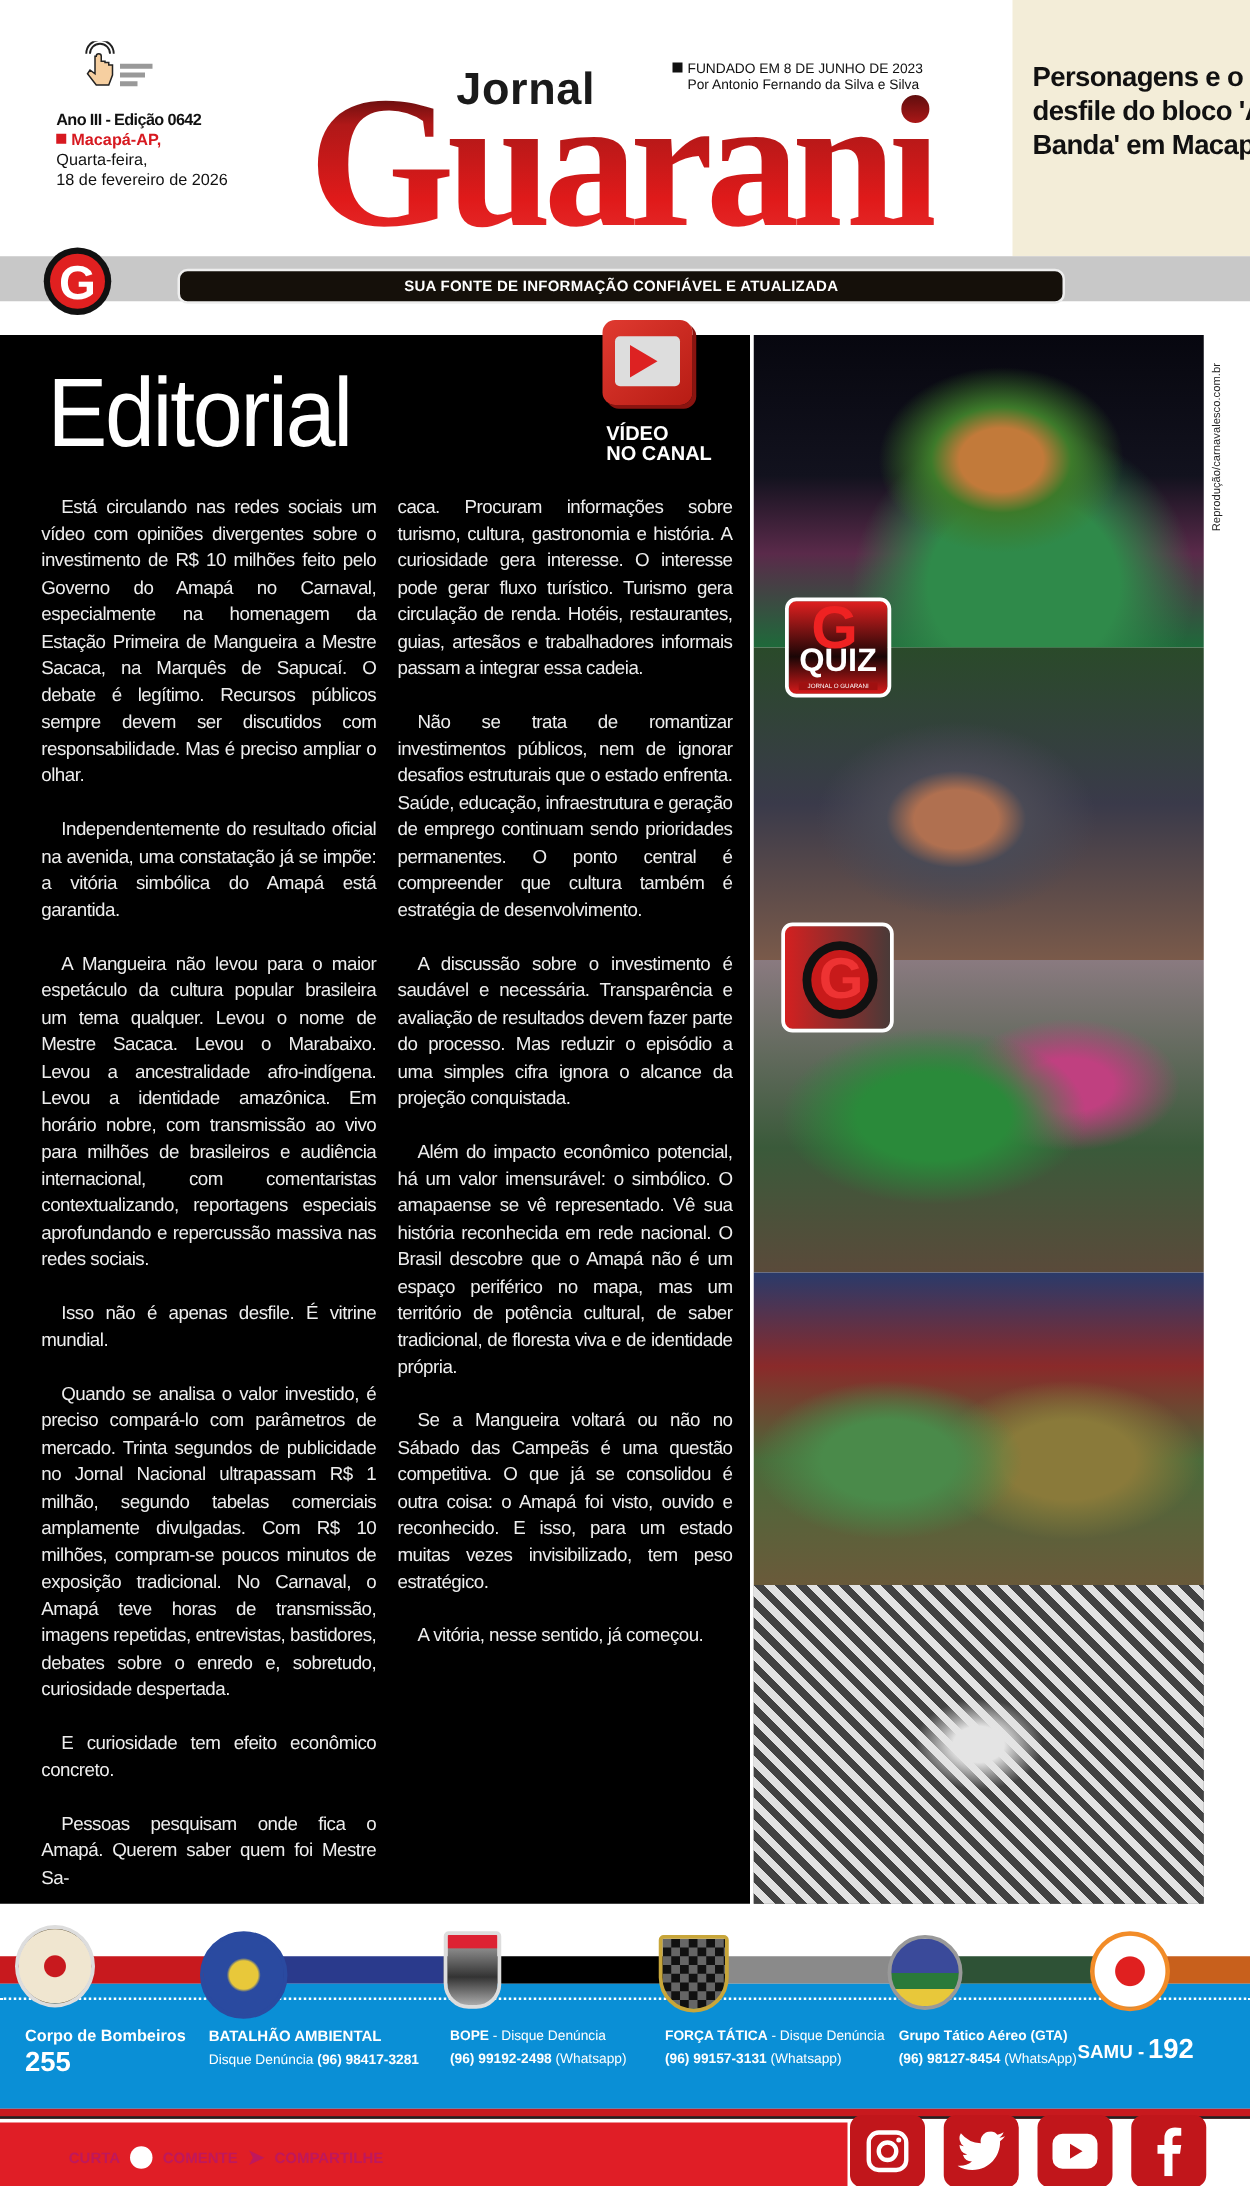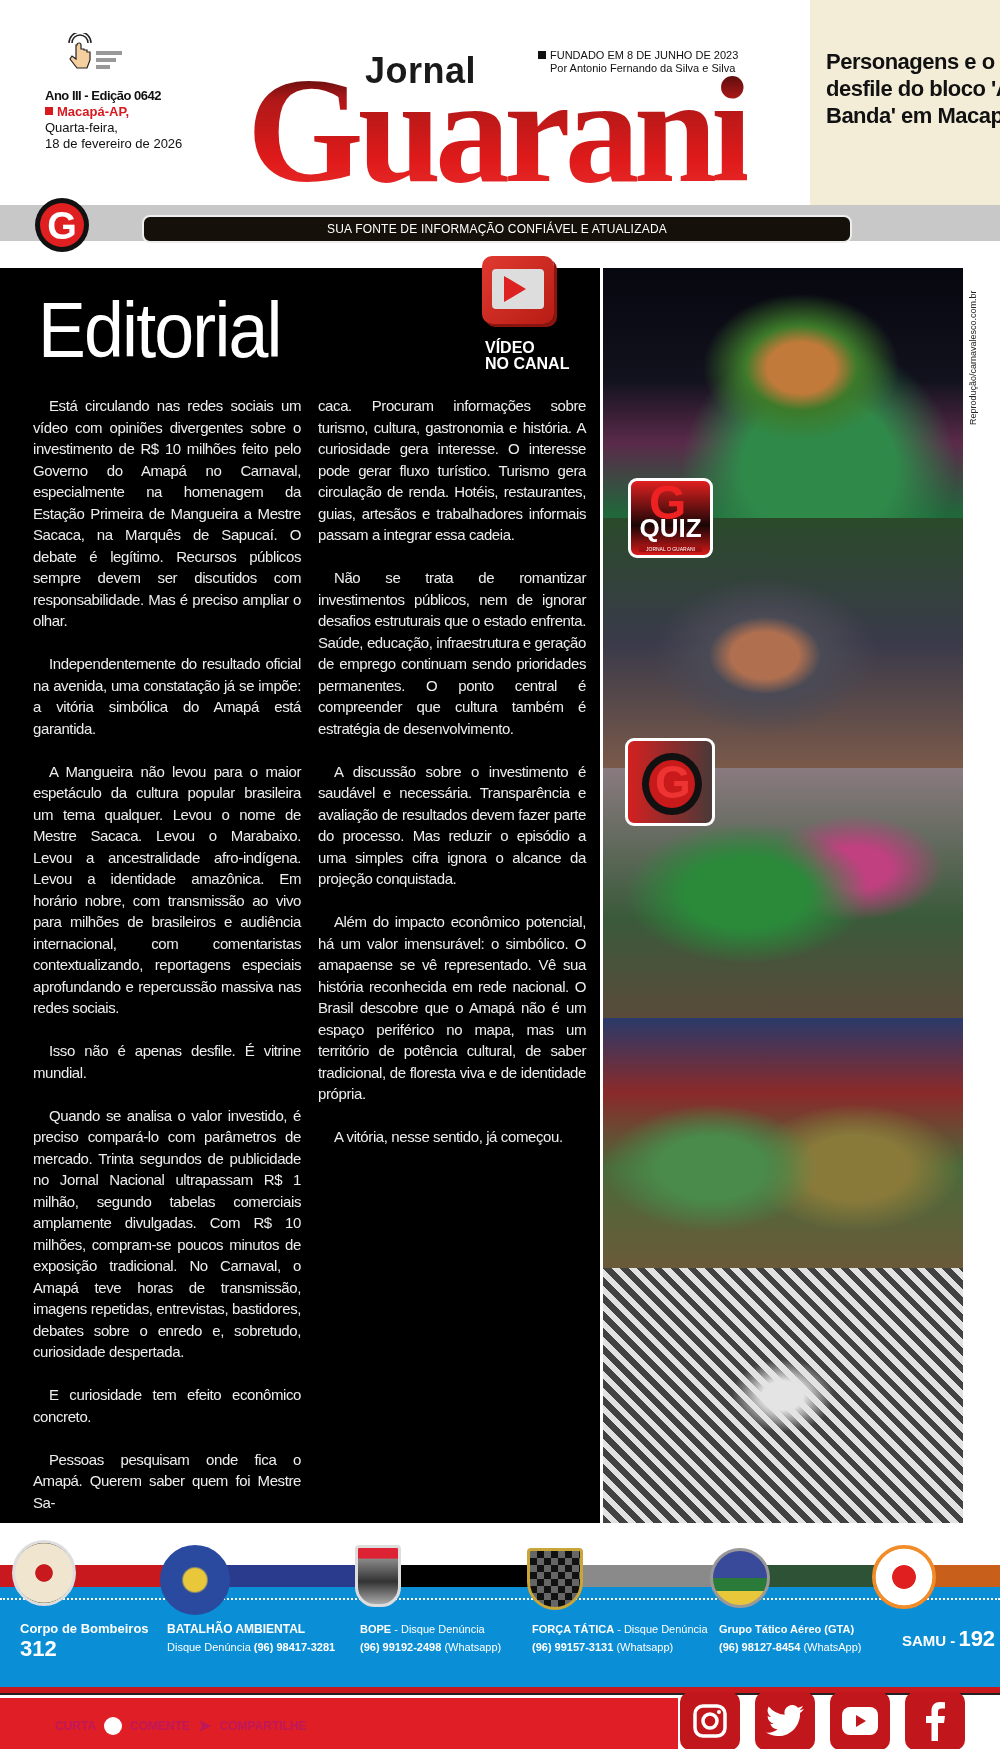--- a/index.html
+++ b/index.html
@@ -14,21 +14,21 @@
 .logo{left:225px;top:45px;width:560px;height:140px}
 .logo .jornal{position:absolute;left:140px;top:5px;font-size:36px;font-weight:bold;color:#1a1a1a;letter-spacing:0.5px}
 .logo .gtext{position:absolute;left:22px;top:10px;font-size:150px;font-weight:900;line-height:1;color:transparent;background:linear-gradient(180deg,#1a0505 0%,#b01818 30%,#e01a1a 70%,#e83030 100%);-webkit-background-clip:text;background-clip:text;letter-spacing:-6px;font-family:Liberation Serif, serif}
 .founded{left:538px;top:49px;font-size:11px;color:#111;line-height:13px}
 .founded .sq{display:inline-block;width:8px;height:8px;background:#111;margin-right:4px}
 .founded .by{padding-left:12px}
 .headline-box{left:810px;top:0;width:224px;height:205px;background:#f3edd8}
 .headline-box .t{position:absolute;left:16px;top:48px;font-size:22px;font-weight:bold;line-height:27px;color:#111;letter-spacing:-0.5px}
 .greybar{left:0;top:205px;width:1000px;height:36px;background:#c8c8c8}
 .glogo{left:32px;top:195px;width:60px;height:60px}
-.slogan{left:142px;top:215px;width:710px;height:28px;background:#15100a;border-radius:8px;border:2px solid #eee;color:#fff;font-size:12px;font-weight:normal;text-align:center;line-height:24px;letter-spacing:0.2px}
+.slogan{left:142px;top:215px;width:710px;height:28px;background:#15100a;border-radius:8px;border:2px solid #eee;color:#fff;font-size:12px;font-weight:bold;text-align:center;line-height:24px;letter-spacing:0.2px}
 
 .black{left:0;top:268px;width:600px;height:1255px;background:#000}
 .ed-title{left:38px;top:285px;font-size:78px;color:#fff;font-family:"Liberation Sans",sans-serif;letter-spacing:-2px;transform:scaleX(0.92);transform-origin:left}
 .yt{left:482px;top:256px;width:72px;height:68px;border-radius:10px;background:linear-gradient(135deg,#e03a30,#b71c14);box-shadow:3px 3px 0 #8a1410}
 .yt .scr{position:absolute;left:10px;top:13px;width:52px;height:40px;background:#ddd;border-radius:4px}
 .yt .play{position:absolute;left:22px;top:20px;width:0;height:0;border-left:22px solid #d22;border-top:13px solid transparent;border-bottom:13px solid transparent}
 .video-label{left:485px;top:340px;color:#fff;font-size:16px;font-weight:bold;line-height:16px}
 .col{top:395px;width:268px;color:#eee;font-size:15px;line-height:21.5px;text-align:justify;font-family:"Liberation Sans",sans-serif;letter-spacing:-0.4px}
 .col p{text-indent:16px;margin-bottom:21.5px}
 .col p.cont{text-indent:0}
@@ -129,20 +129,21 @@
   <p>Isso não é apenas desfile. É vitrine mundial.</p>
   <p>Quando se analisa o valor investido, é preciso compará-lo com parâmetros de mercado. Trinta segundos de publicidade no Jornal Nacional ultrapassam R$ 1 milhão, segundo tabelas comerciais amplamente divulgadas. Com R$ 10 milhões, compram-se poucos minutos de exposição tradicional. No Carnaval, o Amapá teve horas de transmissão, imagens repetidas, entrevistas, bastidores, debates sobre o enredo e, sobretudo, curiosidade despertada.</p>
   <p>E curiosidade tem efeito econômico concreto.</p>
   <p>Pessoas pesquisam onde fica o Amapá. Querem saber quem foi Mestre Sa-</p>
 </div>
 <div class="abs col col2">
   <p class="cont">caca. Procuram informações sobre turismo, cultura, gastronomia e história. A curiosidade gera interesse. O interesse pode gerar fluxo turístico. Turismo gera circulação de renda. Hotéis, restaurantes, guias, artesãos e trabalhadores informais passam a integrar essa cadeia.</p>
   <p>Não se trata de romantizar investimentos públicos, nem de ignorar desafios estruturais que o estado enfrenta. Saúde, educação, infraestrutura e geração de emprego continuam sendo prioridades permanentes. O ponto central é compreender que cultura também é estratégia de desenvolvimento.</p>
   <p>A discussão sobre o investimento é saudável e necessária. Transparência e avaliação de resultados devem fazer parte do processo. Mas reduzir o episódio a uma simples cifra ignora o alcance da projeção conquistada.</p>
   <p>Além do impacto econômico potencial, há um valor imensurável: o simbólico. O amapaense se vê representado. Vê sua história reconhecida em rede nacional. O Brasil descobre que o Amapá não é um espaço periférico no mapa, mas um território de potência cultural, de saber tradicional, de floresta viva e de identidade própria.</p>
+  <p>Se a Mangueira voltará ou não no Sábado das Campeãs é uma questão competitiva. O que já se consolidou é outra coisa: o Amapá foi visto, ouvido e reconhecido. E isso, para um estado muitas vezes invisibilizado, tem peso estratégico.</p>
   <p>A vitória, nesse sentido, já começou.</p>
 </div>
 
 <div class="abs photos">
   <div class="ph ph1"></div>
   <div class="ph ph2"></div>
   <div class="ph ph3"></div>
   <div class="ph ph4"></div>
   <div class="ph ph5"></div>
   <div class="badge quiz">
@@ -170,39 +171,39 @@
 
 <div class="emblem" style="left:12px;width:64px;height:66px;background:radial-gradient(circle,#c8191e 0 20%,#f0e6d0 22% 70%,#5a4a2a 72%)"></div>
 <div class="emblem" style="left:160px;width:70px;height:70px;top:1545px;background:radial-gradient(circle,#e8c83a 0 25%,#2a4aa0 30%);border-color:#2a4aa0"></div>
 <div class="emblem" style="left:355px;width:46px;height:62px;top:1545px;border-radius:4px 4px 20px 20px;background:linear-gradient(180deg,#d23 0 18%,#888 20%,#333 60%,#aaa)"></div>
 <div class="emblem" style="left:527px;width:56px;height:62px;top:1548px;border-radius:4px 4px 28px 28px;background:repeating-conic-gradient(#111 0 25%,#666 0 50%) 0 0/14px 14px;border-color:#c8a63a"></div>
 <div class="emblem" style="left:710px;width:60px;height:60px;top:1548px;background:linear-gradient(180deg,#3a4a9a 0 50%,#2a7a3a 50% 75%,#e8c83a 75%);border-color:#999"></div>
 <div class="emblem" style="left:872px;width:64px;height:64px;top:1545px;background:radial-gradient(circle,#e02020 0 28%,#fff 30% 68%,#f28c28 70%);border-color:#f28c28"></div>
 
 <div class="ec" style="left:20px">
   <div><b style="font-size:13px">Corpo de Bombeiros</b></div>
-  <div class="big">312</div>
+  <div class="big">255</div>
 </div>
 <div class="ec" style="left:167px">
   <div><b style="font-size:12px">BATALHÃO AMBIENTAL</b></div>
   <div><span>Disque Denúncia</span> <b>(96) 98417-3281</b></div>
 </div>
 <div class="ec" style="left:360px">
   <div><b>BOPE</b> <span>- Disque Denúncia</span></div>
   <div><b>(96) 99192-2498</b> <span>(Whatsapp)</span></div>
 </div>
 <div class="ec" style="left:532px">
   <div><b>FORÇA TÁTICA</b> <span>- Disque Denúncia</span></div>
   <div><b>(96) 99157-3131</b> <span>(Whatsapp)</span></div>
 </div>
 <div class="ec" style="left:719px">
   <div><b>Grupo Tático Aéreo (GTA)</b></div>
   <div><b>(96) 98127-8454</b> <span>(WhatsApp)</span></div>
 </div>
-<div class="ec" style="left:902px;top:1628px">
+<div class="ec" style="left:862px;top:1628px">
   <b style="font-size:15px">SAMU -</b>
   <span class="big">192</span>
 </div>
 
 <div class="abs redline"></div>
 <div class="abs footer-red"></div>
 <div class="abs footer-text">
   <span>CURTA</span>
   <span class="bubble"></span>
   <span>COMENTE</span>

